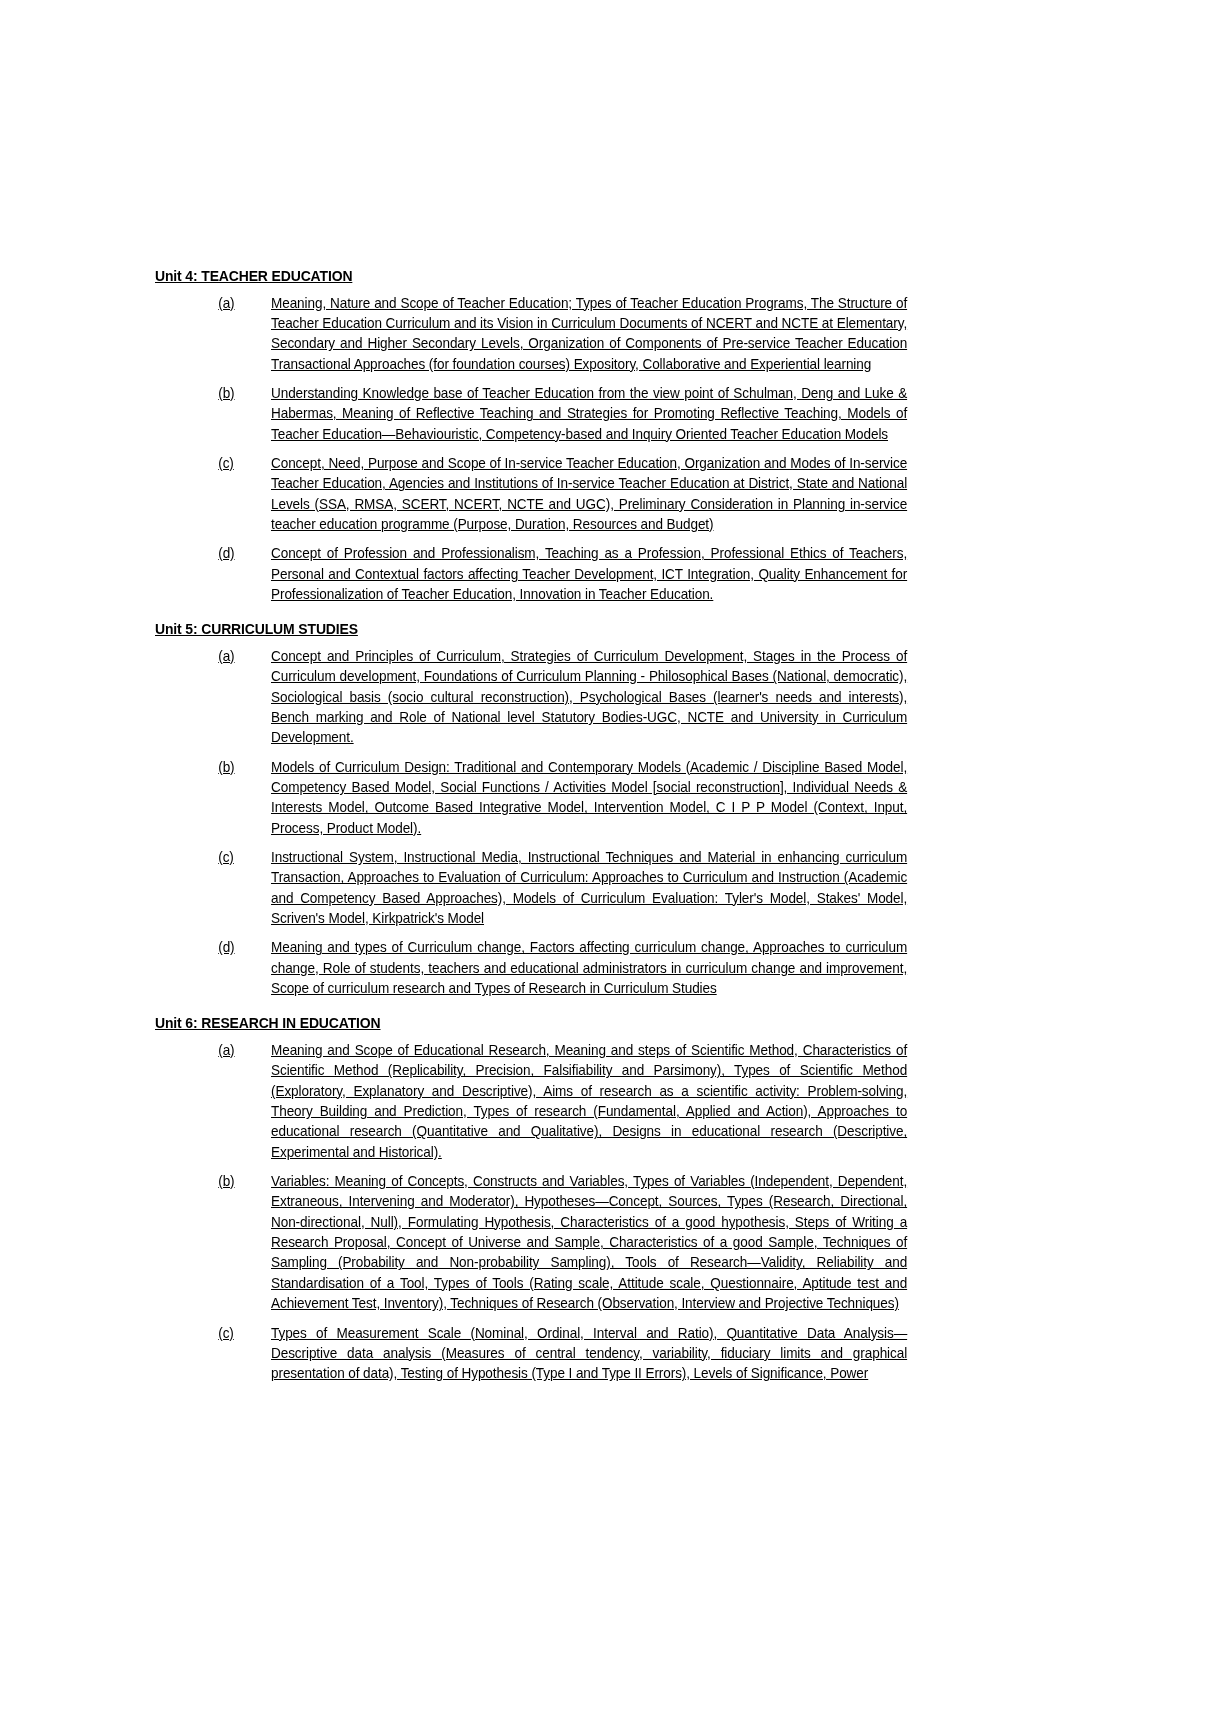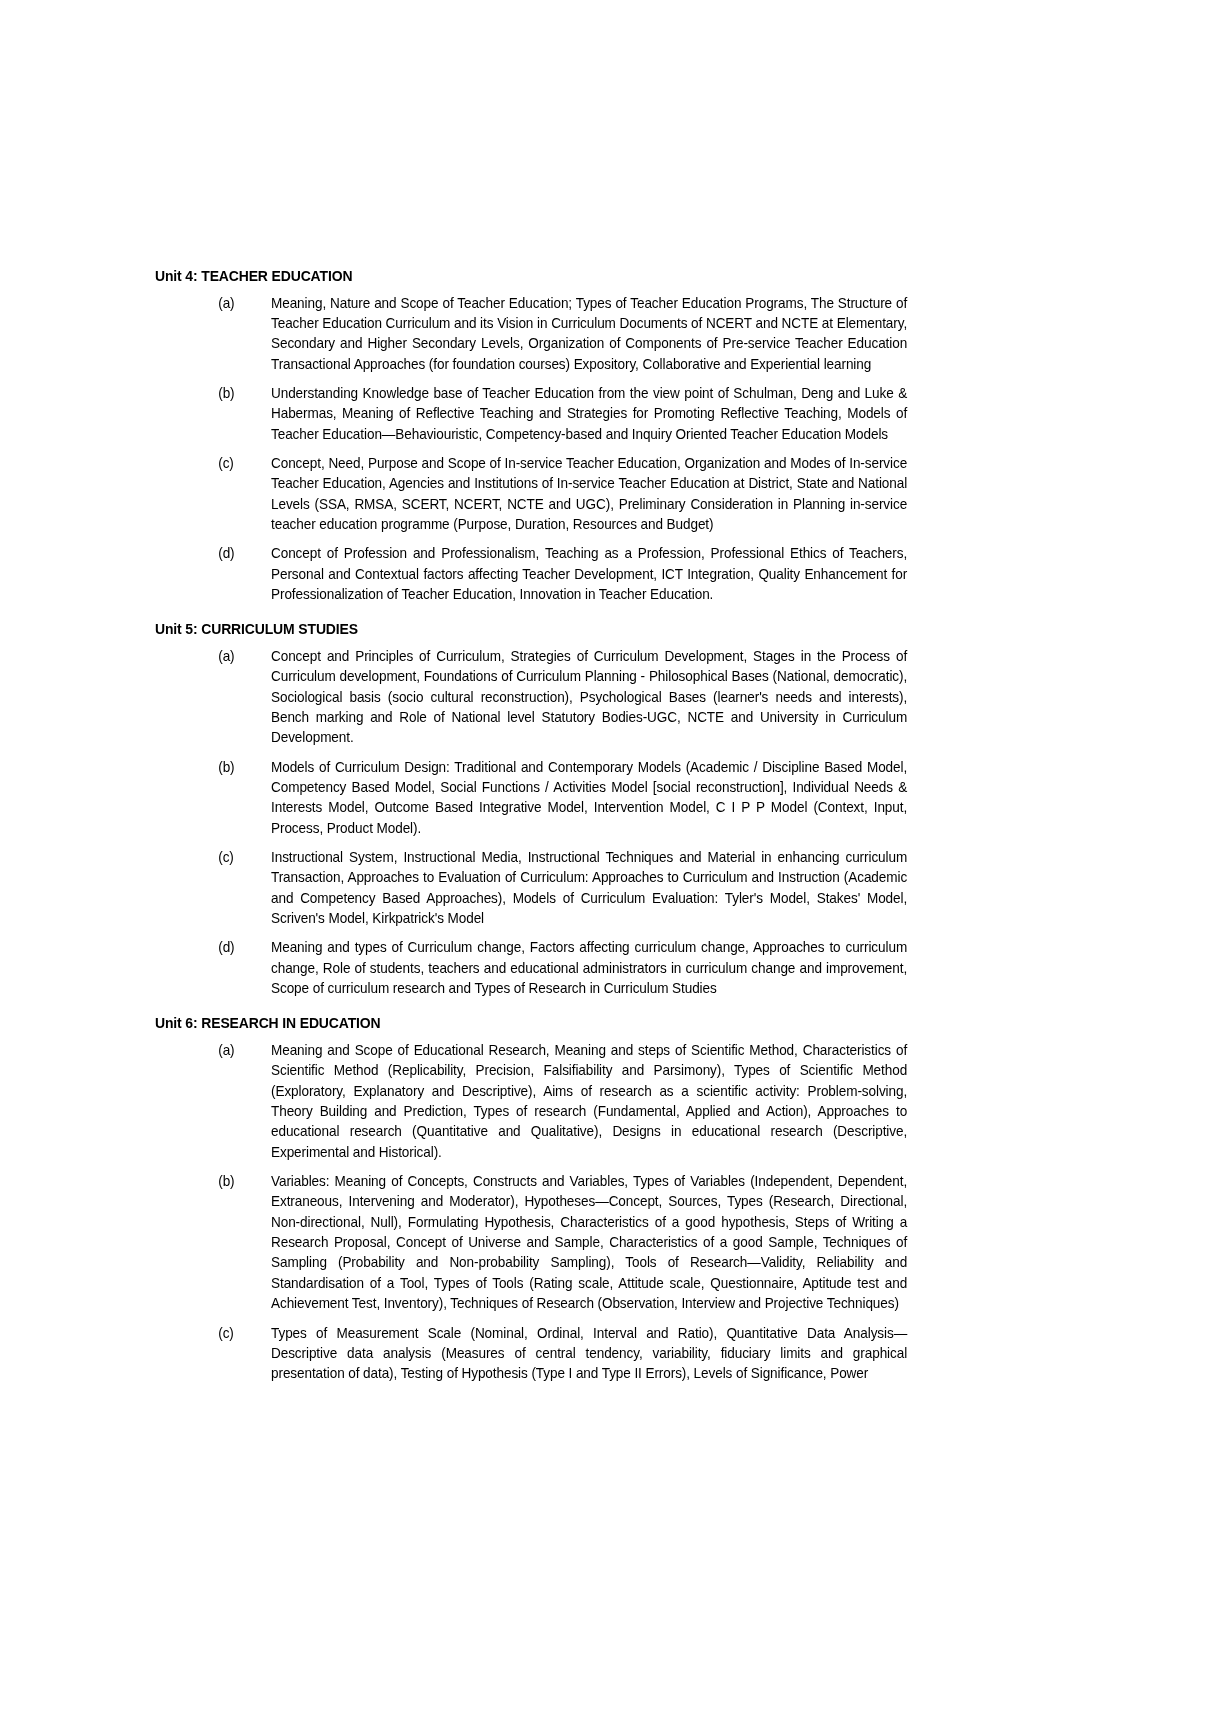--- a/index.html
+++ b/index.html
@@ -22,20 +22,21 @@
     overflow: hidden;
   }
   .content {
     position: absolute;
     left: 155px;
     top: 265px;
     width: 800px;
   }
   .unit-block {
     margin-bottom: 2px;
+    text-decoration: underline;
   }
   .unit-heading {
     font-size: 15.2px;
     font-weight: bold;
     letter-spacing: -0.15px;
     line-height: 1.42;
     margin: 0 0 6px 0;
     transform: scaleX(0.92);
     transform-origin: left center;
     white-space: nowrap;

